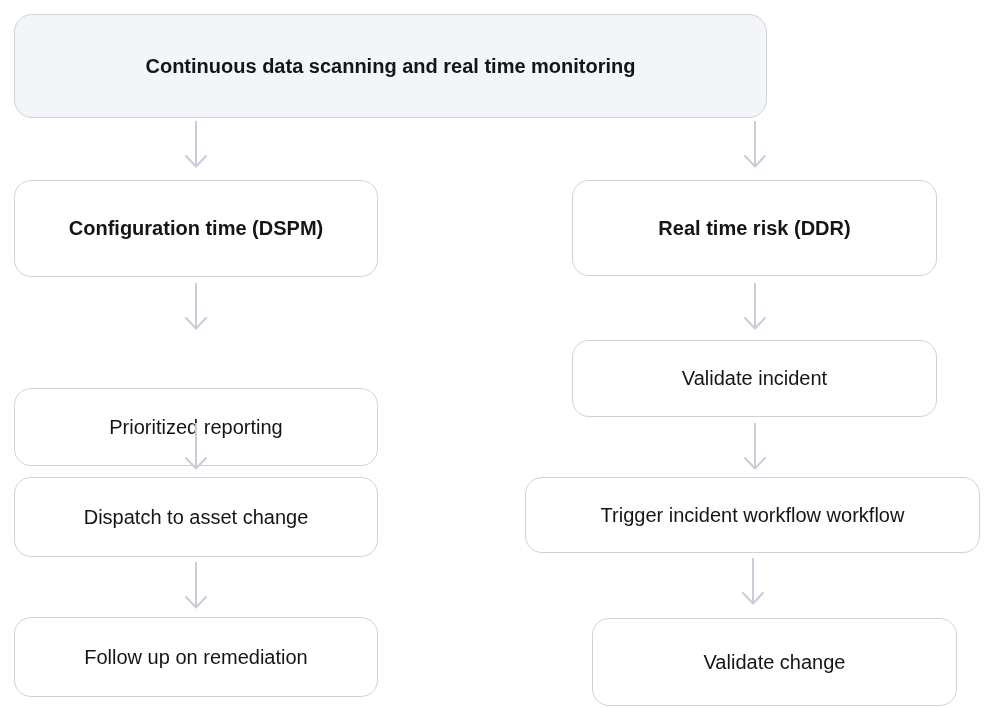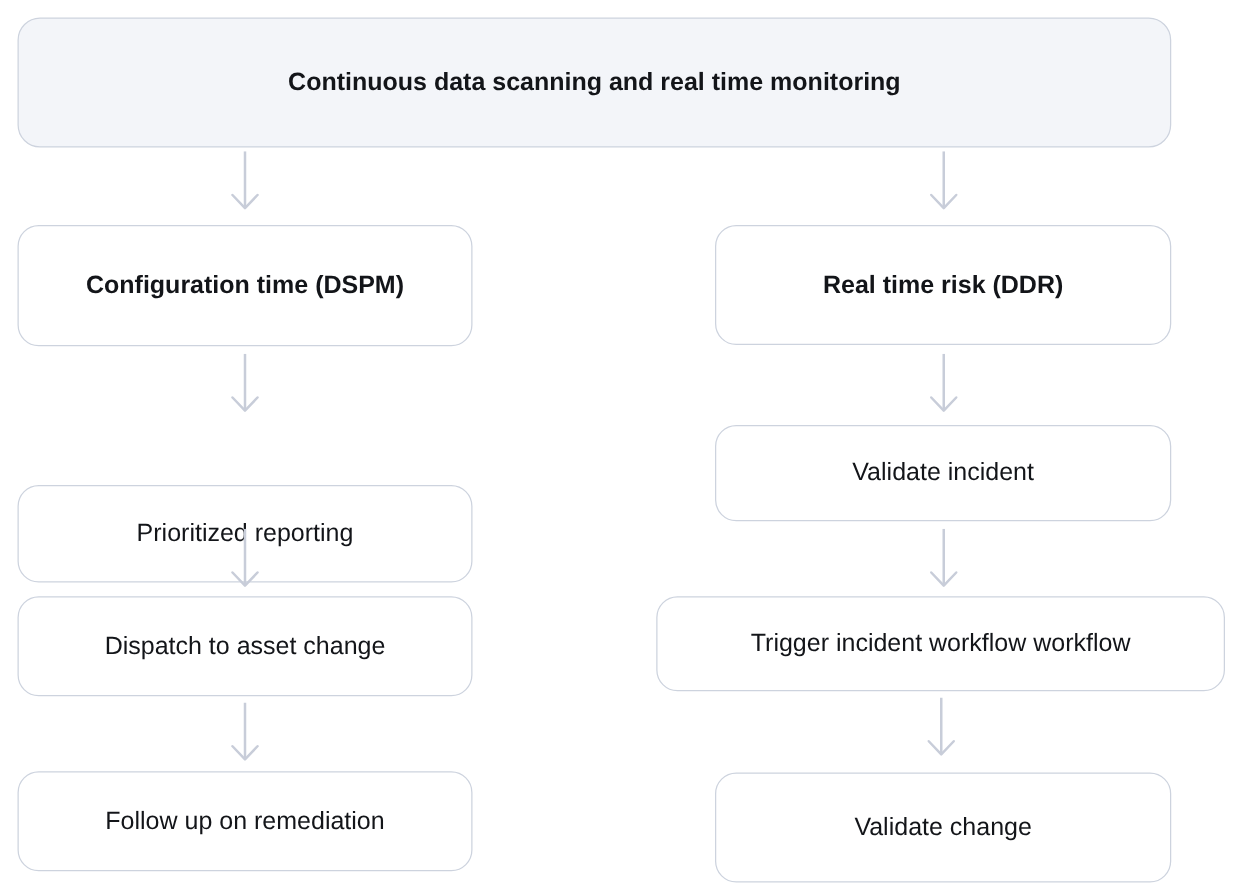--- a/index.html
+++ b/index.html
@@ -48,21 +48,21 @@
     position: absolute;
     color: var(--arrow);
   }
   .arrow svg { display: block; }
 </style>
 </head>
 <body>
 
 <div class="canvas">
 
-  <div class="node node--title" style="left:14px; top:14px; width:923px; height:104px;">
+  <div class="node node--title" style="left:14px; top:14px; width:753px; height:104px;">
     <span>Continuous data scanning and real time monitoring</span>
   </div>
 
   <div class="arrow" style="left:181px; top:121px;">
     <svg width="30" height="48" viewBox="0 0 30 48" fill="none">
       <line x1="15" y1="0" x2="15" y2="45" stroke="currentColor" stroke-width="2"></line>
       <path d="M5 35 L15 45.5 L25 35" stroke="currentColor" stroke-width="2" fill="none" stroke-linecap="round" stroke-linejoin="round"></path>
     </svg>
   </div>
   <div class="arrow" style="left:740px; top:121px;">
@@ -128,17 +128,17 @@
   <div class="arrow" style="left:738px; top:558px;">
     <svg width="30" height="48" viewBox="0 0 30 48" fill="none">
       <line x1="15" y1="0" x2="15" y2="45" stroke="currentColor" stroke-width="2"></line>
       <path d="M5 35 L15 45.5 L25 35" stroke="currentColor" stroke-width="2" fill="none" stroke-linecap="round" stroke-linejoin="round"></path>
     </svg>
   </div>
 
   <div class="node" style="left:14px; top:617px; width:364px; height:80px;">
     <span>Follow up on remediation</span>
   </div>
-  <div class="node" style="left:572px; top:618px; width:365px; height:88px;">
+  <div class="node" style="left:592px; top:618px; width:365px; height:88px;">
     <span>Validate change</span>
   </div>
 
 </div>
 
 </body></html>

